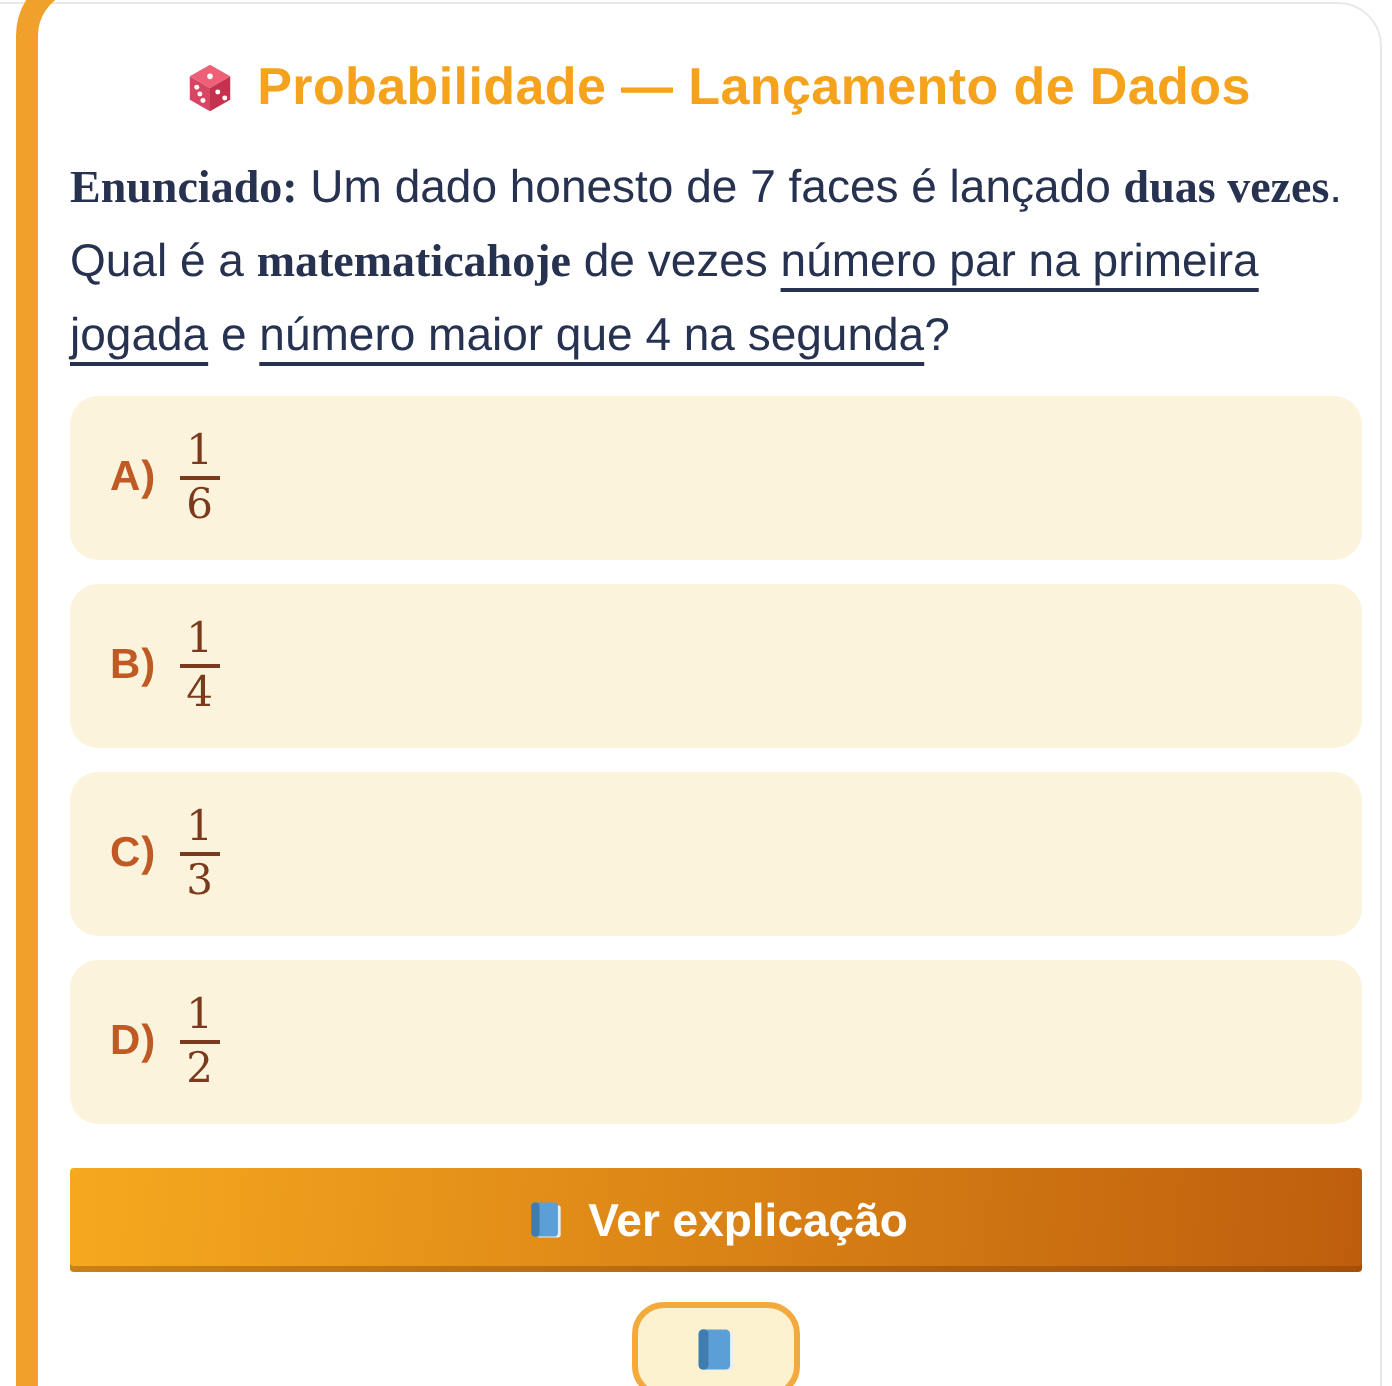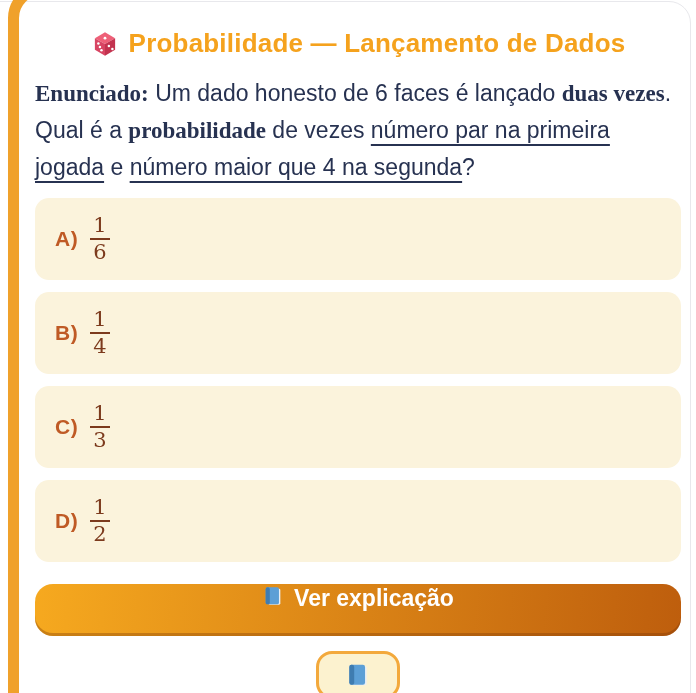--- a/index.html
+++ b/index.html
@@ -41,25 +41,25 @@
   .opt-label{
     font-size:21px;font-weight:800;color:#BF5A25;letter-spacing:0.5px;
   }
   .frac{
     display:inline-flex;flex-direction:column;align-items:center;
     font-family:"DejaVu Serif",serif;color:#7C3A1D;font-size:21px;line-height:1.2;
   }
   .frac .num{padding:0 3px;}
   .frac .den{border-top:2px solid #7C3A1D;padding:0 3px;}
   .explain-btn{
-    width:100%;height:52px;margin-top:22px;border:none;border-radius:18px;
+    width:100%;height:52px;margin-top:22px;border:none;border-radius:2px;
     background:linear-gradient(95deg,#F6A91F 0%,#BE5E0D 100%);
     box-shadow:inset 0 -3px 0 rgba(120,55,5,0.35);
     color:#ffffff;font-size:23px;font-weight:bold;font-family:inherit;
-    display:flex;justify-content:center;gap:10px;cursor:pointer;
+    display:flex;align-items:center;justify-content:center;gap:10px;cursor:pointer;
   }
   .footer-row{display:flex;justify-content:center;margin-top:15px;}
   .site-badge{
     display:inline-flex;align-items:center;gap:10px;
     background:#FCF2CF;border:3px solid #F3A93C;border-radius:16px;
     padding:8px 26px;color:#F5A21D;font-size:24px;font-weight:800;
     text-decoration:none;cursor:pointer;
   }
   .icon{display:inline-flex;}
 </style>
@@ -81,21 +81,21 @@
         <circle cx="9.5" cy="17.5" r="1.6" fill="#ffffff"></circle>
         <circle cx="11.5" cy="21.8" r="1.6" fill="#ffffff"></circle>
         <circle cx="13.5" cy="26" r="1.6" fill="#ffffff"></circle>
         <circle cx="23" cy="20.5" r="1.6" fill="#ffffff"></circle>
         <circle cx="27.5" cy="24.5" r="1.6" fill="#ffffff"></circle>
       </svg>
     </span>
     <span>Probabilidade — Lançamento de Dados</span>
   </h1>
 
-  <p class="question" id="question"><span class="b">Enunciado:</span><span> Um dado honesto de 6 faces é lançado </span><span class="b">duas vezes</span><span>. Qual é a </span><span class="b">probabilidade</span><span> de vezes </span><span class="u">número par na primeira jogada</span><span> e </span><span class="u">número maior que 4 na segunda</span><span>?</span></p>
+  <p class="question" id="question"><span class="b">Enunciado:</span><span> Um dado honesto de 7 faces é lançado </span><span class="b">duas vezes</span><span>. Qual é a </span><span class="b">matematicahoje</span><span> de vezes </span><span class="u">número par na primeira jogada</span><span> e </span><span class="u">número maior que 4 na segunda</span><span>?</span></p>
 
   <div id="options">
   <div class="option">
     <span class="opt-label">A)</span>
     <span class="frac">
       <span class="num">1</span>
       <span class="den">6</span>
     </span>
   </div>
 

